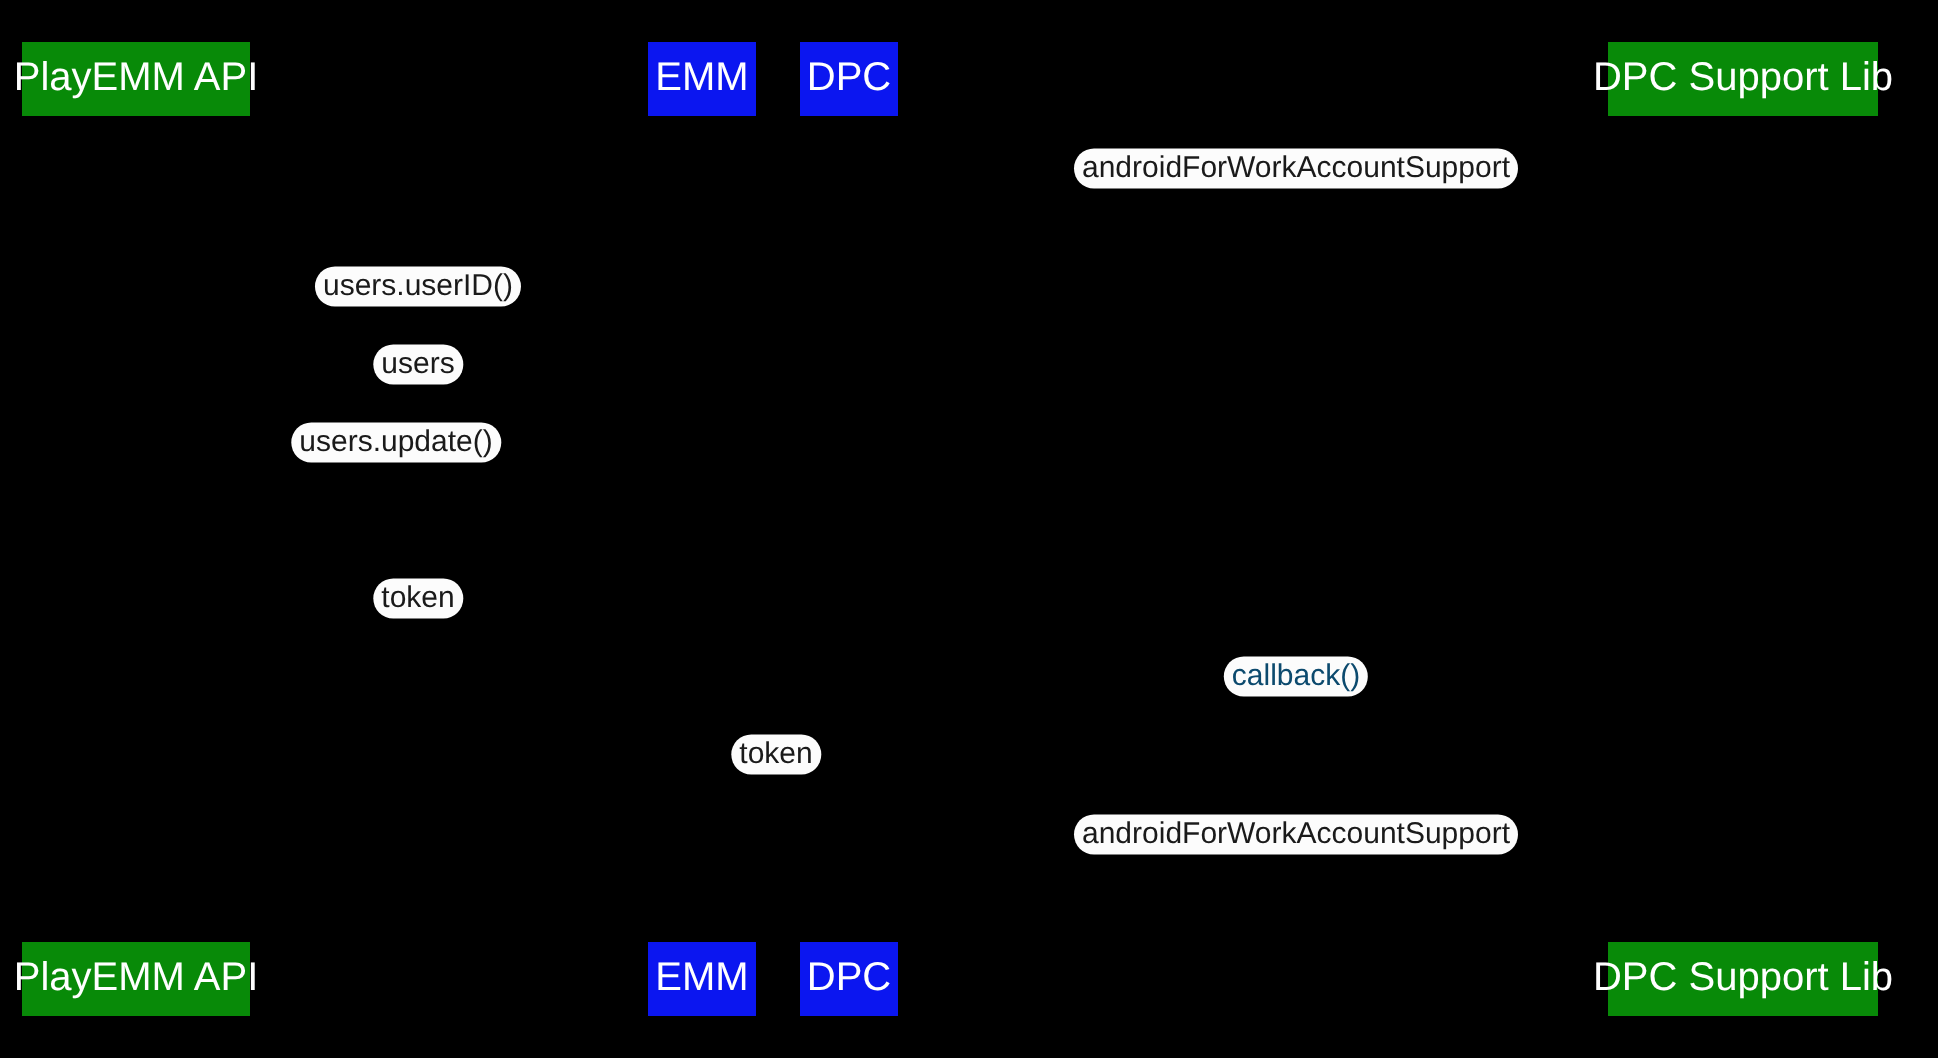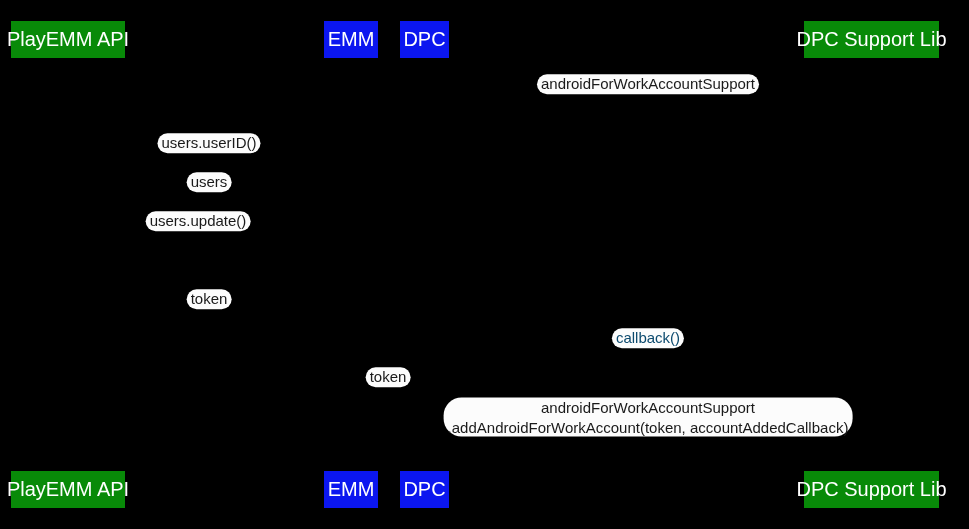--- a/index.html
+++ b/index.html
@@ -68,15 +68,14 @@
       <div class="message-line">token</div>
     </div>
     <div class="message" style="left: 648px; top: 338px; background: rgb(252, 252, 252); color: #0c4a6e;">
       <div class="message-line">callback()</div>
     </div>
     <div class="message" style="left: 388px; top: 377px; background: rgb(252, 252, 252); color: rgb(26, 26, 26);">
       <div class="message-line">token</div>
     </div>
     <div class="message" style="left: 648px; top: 417px; background: rgb(252, 252, 252); color: rgb(26, 26, 26);">
       <div class="message-line">androidForWorkAccountSupport</div>
-      <div class="message-line">.addAndroidForWorkAccount(token, accountAddedCallback)</div>
     </div>
   </div>
 
 </body></html>

